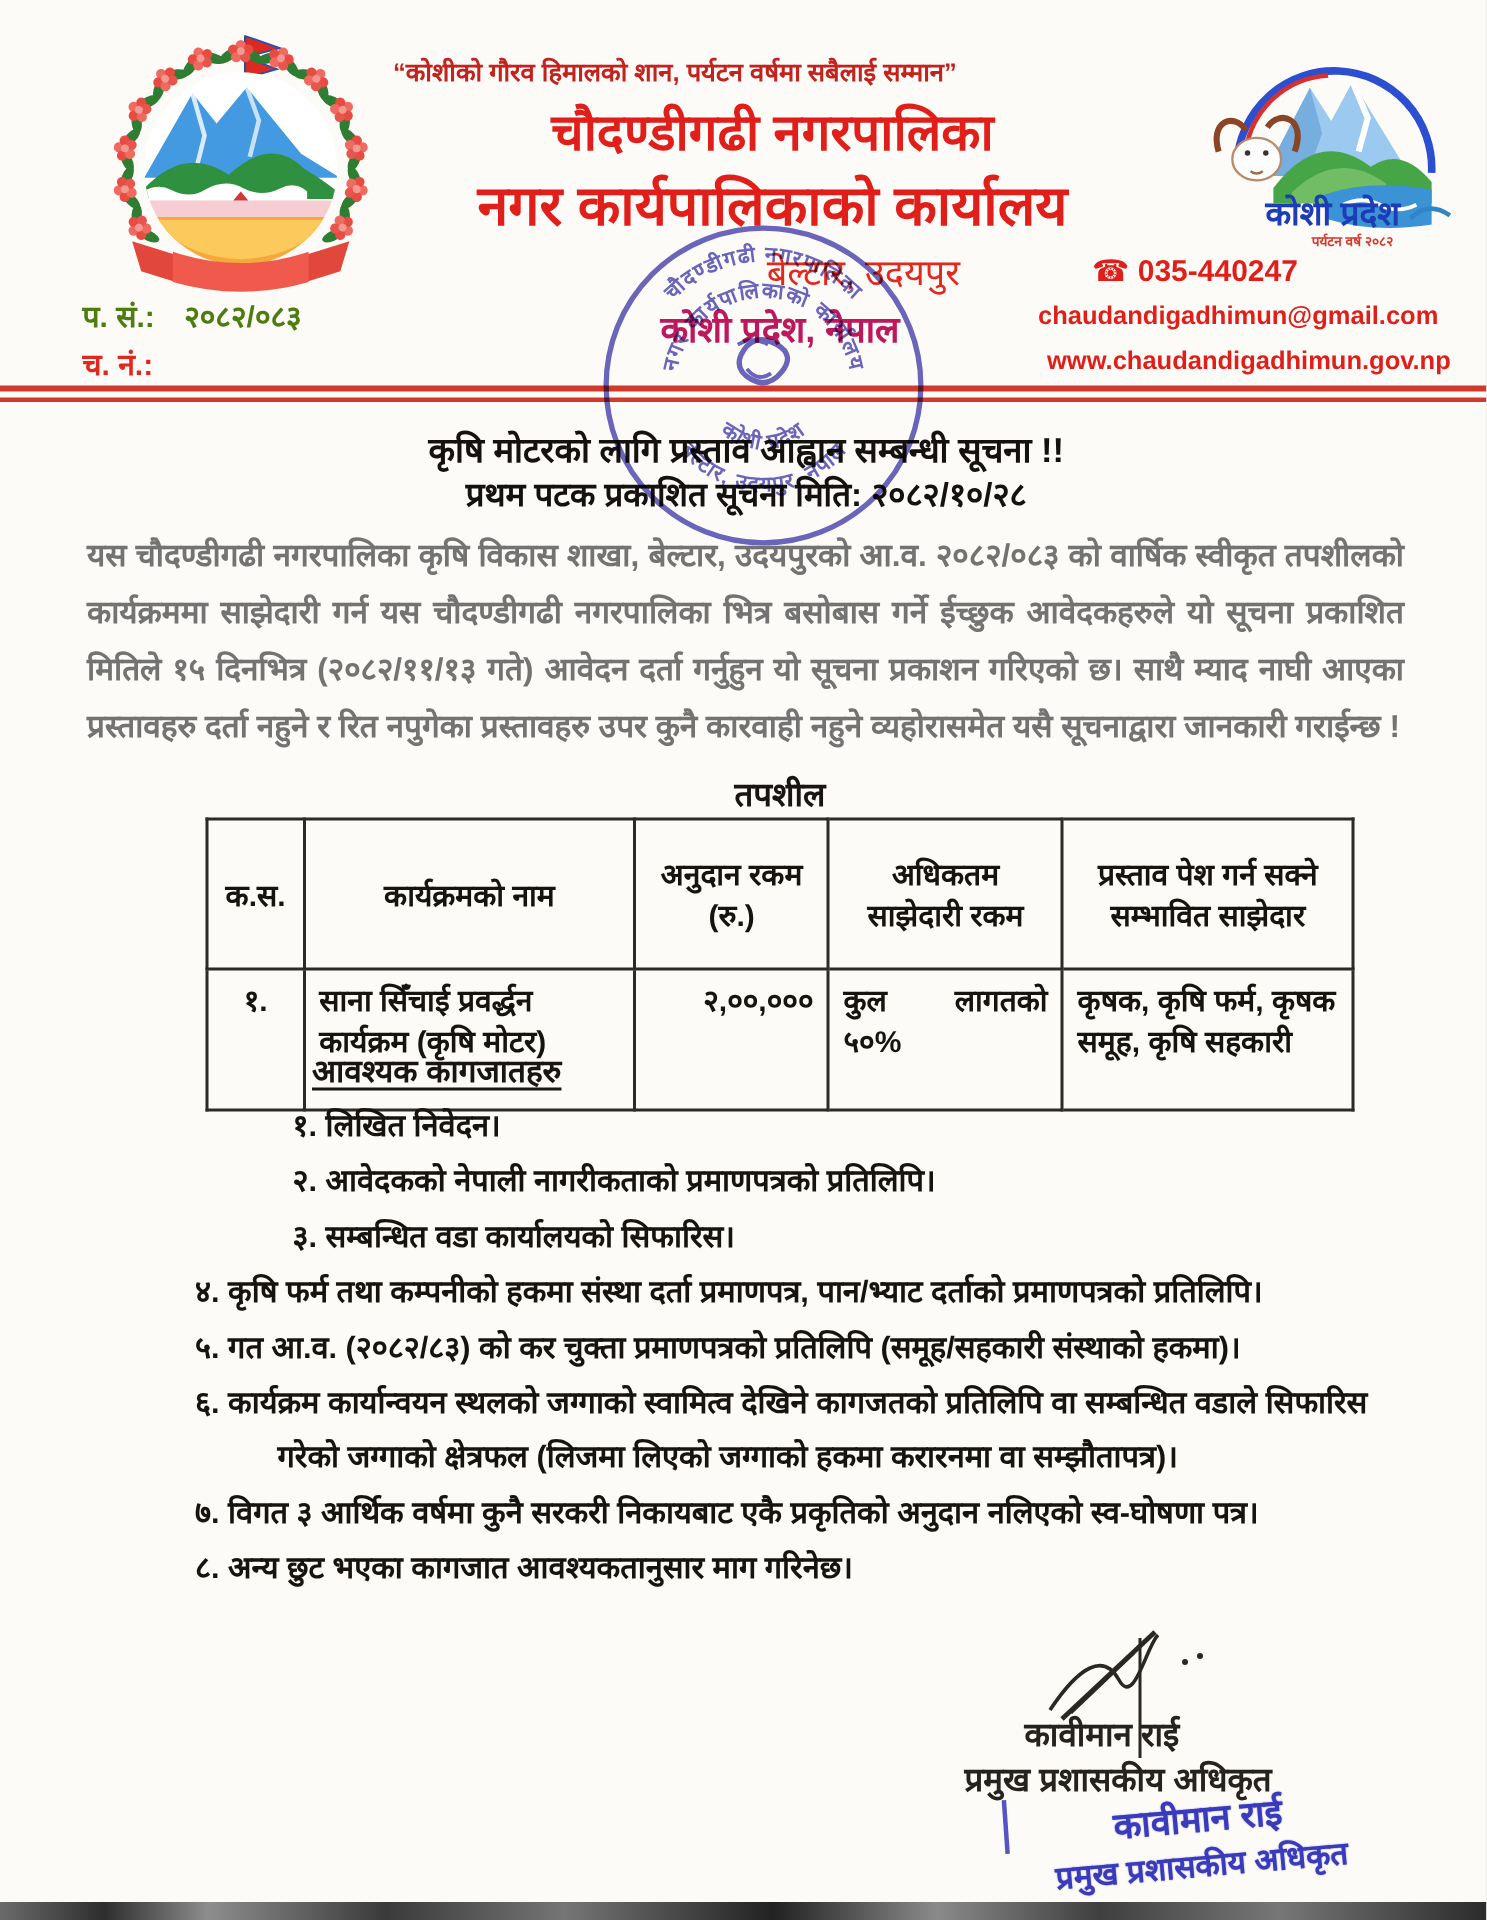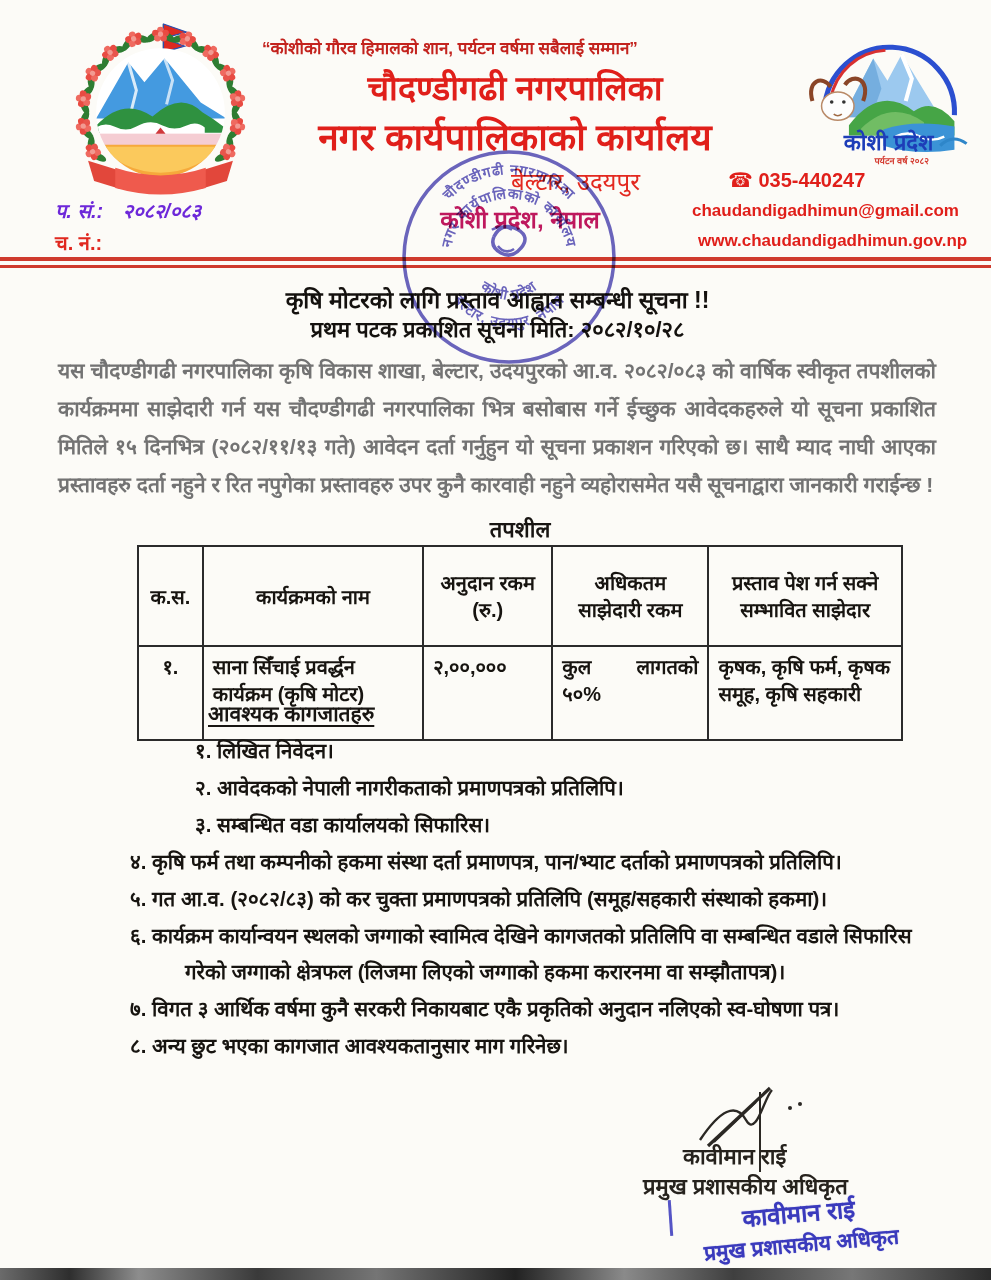--- a/index.html
+++ b/index.html
@@ -14,21 +14,21 @@
   
   .slogan{left:262px;top:36px;width:510px;text-align:left;font-size:17px;font-weight:bold;color:#c3231e;}
   .muni-title{left:230px;top:64px;width:570px;text-align:center;font-size:34px;font-weight:bold;color:#e01f1a;}
   .office-title{left:215px;top:110px;width:600px;text-align:center;font-size:37px;font-weight:bold;color:#e01f1a;}
   .addr1{left:400px;top:164px;width:240px;text-align:right;font-size:24px;font-weight:normal;color:#e3281f;}
   .addr2{left:390px;top:202px;width:260px;text-align:center;font-size:24px;font-weight:bold;color:#be185d;}
   .contact{font-weight:bold;color:#e01f1a;}
   .phone{left:728px;top:168px;width:250px;font-size:20px;}
   .email{left:692px;top:201px;width:290px;font-size:17px;}
   .website{left:698px;top:231px;width:290px;font-size:17px;}
-  .refline{left:55px;top:197px;font-size:20px;font-weight:bold;color:#6d28d9;font-style:italic;}
+  .refline{left:55px;top:197px;font-size:20px;font-weight:bold;color:#4d7c0f;}
   .dispatchline{left:55px;top:229px;font-size:20px;font-weight:bold;color:#e0281f;}
 
   .rule-wrap{left:0;top:257px;width:991px;}
   .rule-a{height:4px;background:#cf3a2d;}
   .rule-gap{height:4px;}
   .rule-b{height:3px;background:#cf3a2d;}
 
   
   .notice-title{left:60px;top:283px;width:875px;text-align:center;font-size:23px;font-weight:bold;color:#14110e;}
   .notice-pub{left:60px;top:313px;width:875px;text-align:center;font-size:22px;font-weight:bold;color:#14110e;}
@@ -43,21 +43,21 @@
     font-size:20px;font-weight:600;color:#171410;position:absolute;
   }
   .notice-table th,.notice-table td{border:2px solid #2b2b2b;padding:6px 9px;vertical-align:top;}
   .notice-table th{text-align:center;vertical-align:middle;height:86px;font-weight:bold;}
   .notice-table td{height:80px;}
   .c-sn{width:46px;text-align:center;}
   .c-name{width:230px;}
   .c-amt{width:118px;}
   .c-share{width:152px;}
   .c-partner{width:200px;}
-  .td-amt{text-align:left;}
+  .td-amt{text-align:right;}
   .td-share{text-align:justify;}
 
   
   .docs-heading{left:208px;top:699px;font-size:21px;font-weight:bold;text-decoration:underline;text-underline-offset:4px;}
   .docs-list{left:100px;top:733px;width:848px;font-size:20.5px;font-weight:600;color:#171410;}
   .doc-item{line-height:36px;margin-bottom:1px;}
   .ind-a{padding-left:95px;}
   .ind-b{padding-left:85px;text-indent:-55px;}
 
   

